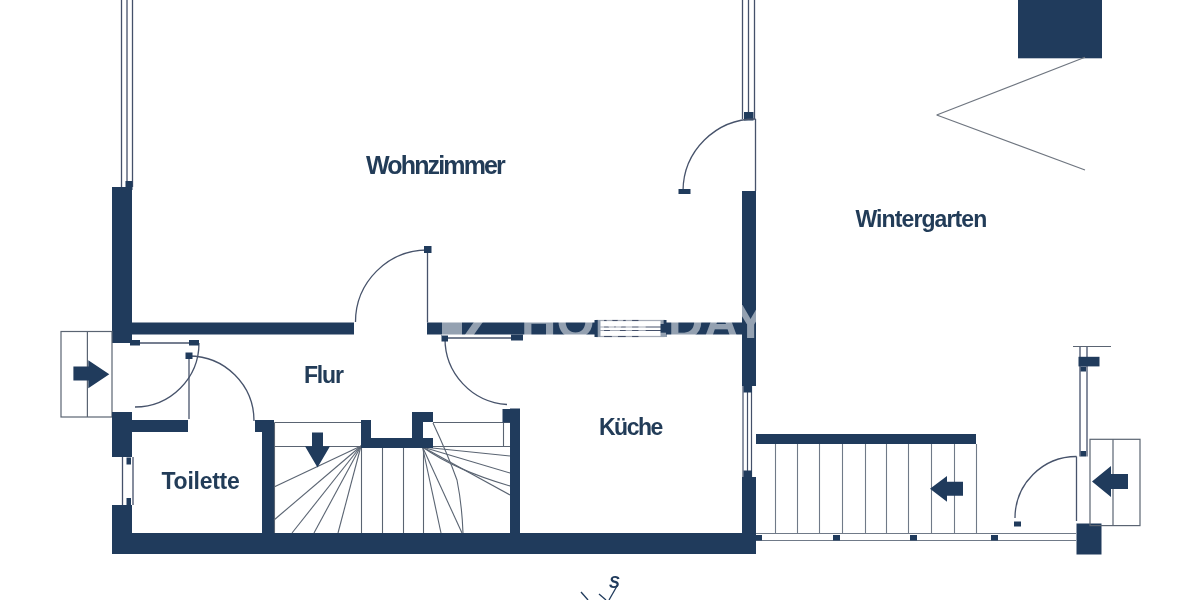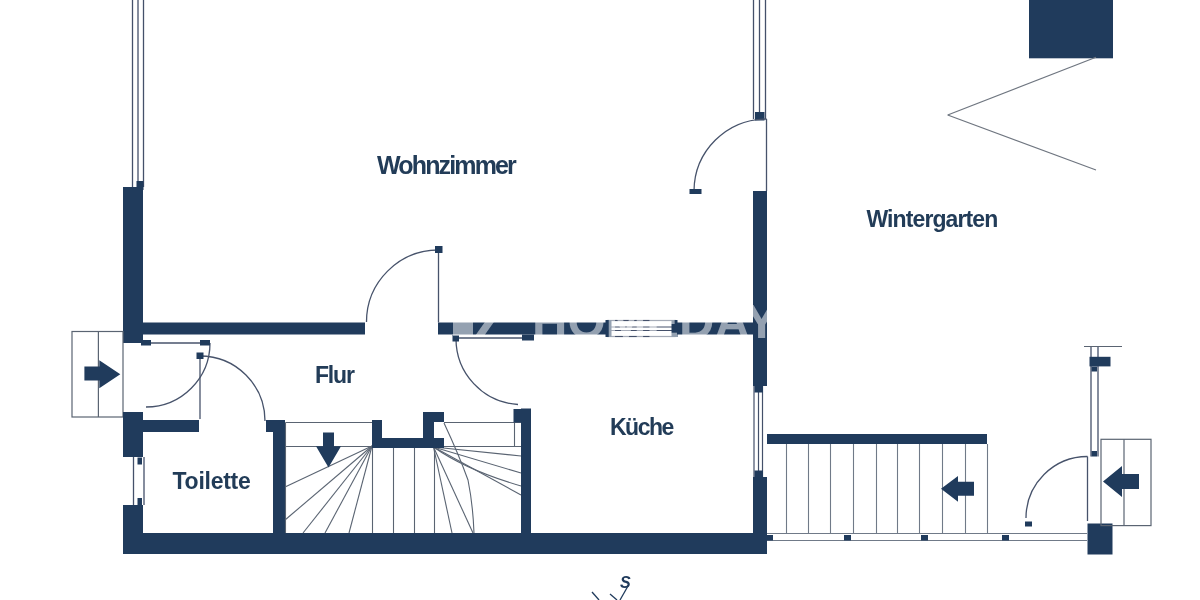--- a/index.html
+++ b/index.html
@@ -1,16 +1,16 @@
 <!DOCTYPE html>
 <html><head>
 <meta charset="utf-8">
 <style>
   html,body{margin:0;padding:0;background:#ffffff;}
-  .wrap{width:1176px;height:600px;position:relative;overflow:hidden;background:#ffffff;margin-left:11px;}
+  .wrap{width:1176px;height:600px;position:relative;overflow:hidden;background:#ffffff;}
   svg{display:block;}
   text{font-family:"Liberation Sans", sans-serif;}
 </style>
 </head>
 <body>
 <div class="wrap">
 <svg width="1200" height="600" viewBox="0 0 1200 600">
 <defs></defs>
 
 <rect x="0" y="0" width="1200" height="600" fill="#ffffff"></rect>

